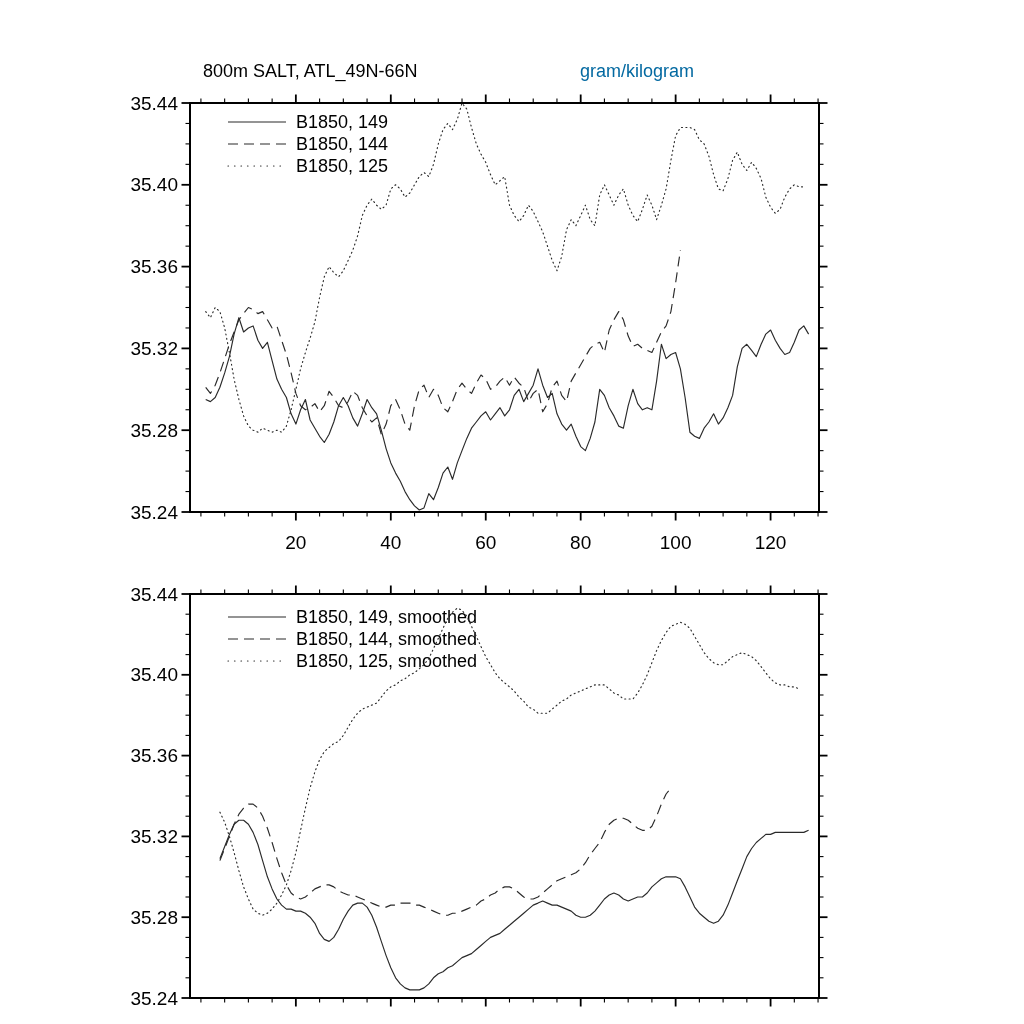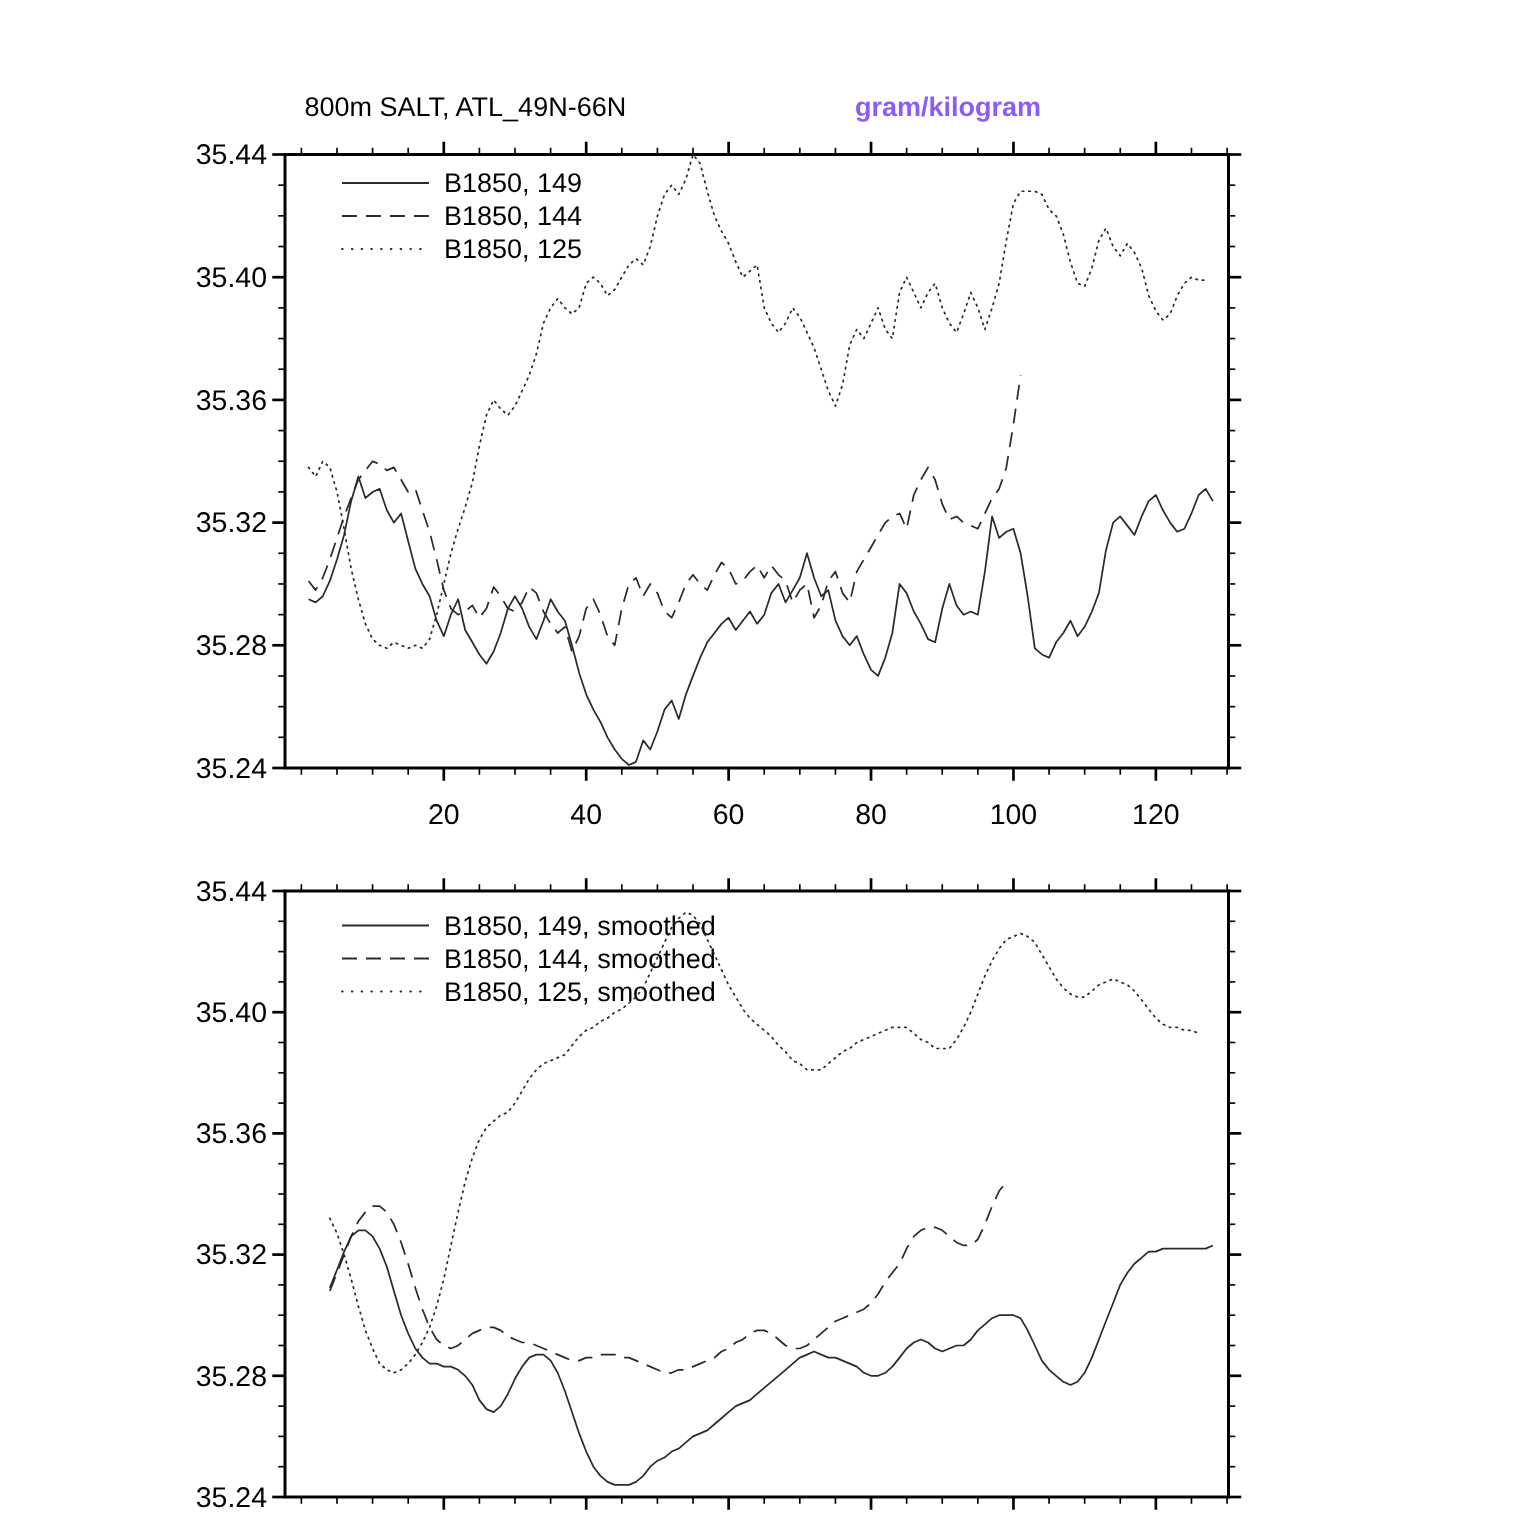--- a/index.html
+++ b/index.html
@@ -1,19 +1,19 @@
 <!DOCTYPE html>
 <html><head>
 <meta charset="utf-8">
 <style>
   html,body{margin:0;padding:0;background:#ffffff;}
   .page{position:relative;width:898px;height:1024px;background:#ffffff;overflow:hidden;
         font-family:"Liberation Sans", sans-serif;color:#000;}
   .chart-title{position:absolute;top:61px;left:203px;font-size:18px;color:#000;}
-  .chart-units{position:absolute;top:61px;right:204px;font-size:18px;color:#8b5cf6;text-align:right;font-weight:bold;}
+  .chart-units{position:absolute;top:61px;right:204px;font-size:18px;color:#0369a1;text-align:right;}
   svg text{font-family:"Liberation Sans", sans-serif;fill:#000;}
 </style>
 </head>
 <body>
 
 <div class="page">
   <div class="chart-title">800m SALT, ATL_49N-66N</div>
   <div class="chart-units">gram/kilogram</div>
   <svg id="charts-svg" width="1024" height="1024" viewBox="0 0 1024 1024" style="position:absolute;left:0;top:0;">
       <rect x="190" y="103" width="629" height="409" fill="none" stroke="#000000" stroke-width="2"></rect>

